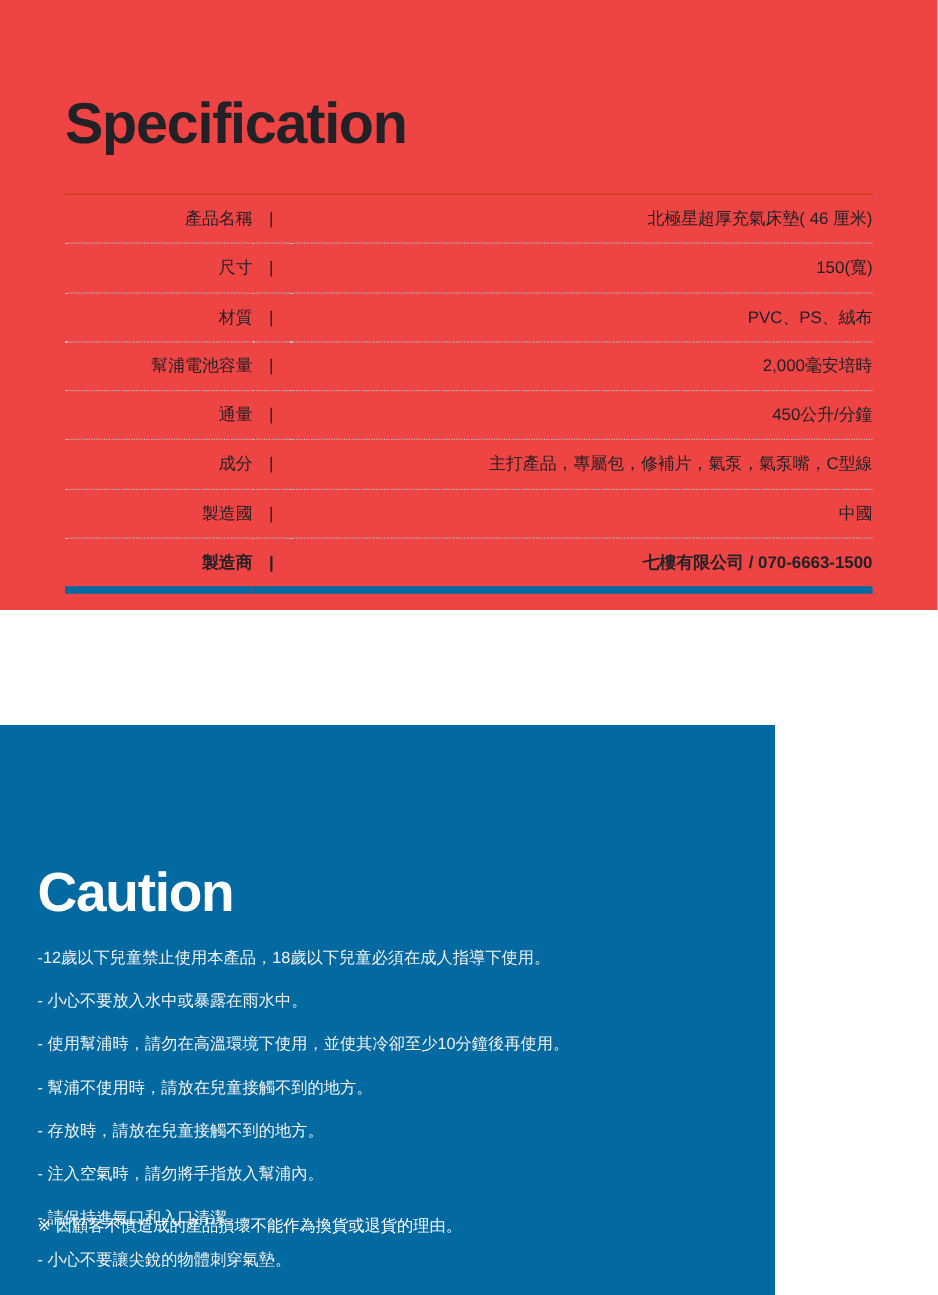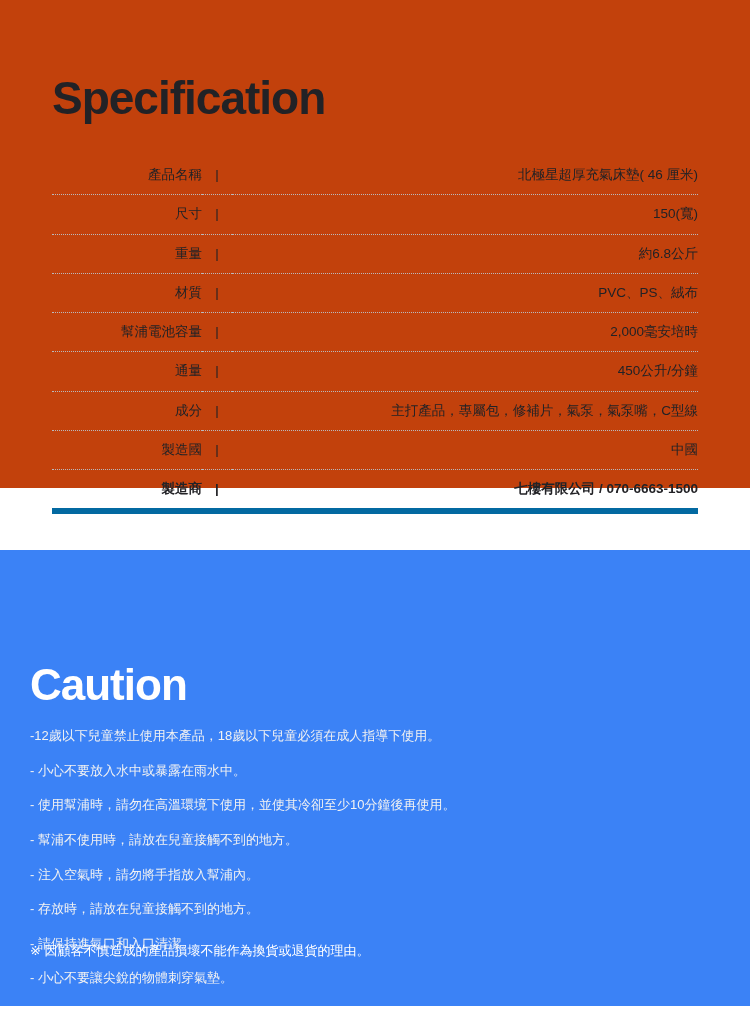--- a/index.html
+++ b/index.html
@@ -15,21 +15,21 @@
   }
   .page {
     position: relative;
     width: 750px;
     height: 1036px;
   }
 
   
   .spec-section {
     position: relative;
-    background: #c2410c;
+    background: #ef4444;
     padding: 0;
     height: 488px;
     box-sizing: border-box;
   }
   .spec-title {
     position: absolute;
     left: 52px;
     top: 44px;
     font-size: 46px;
     font-weight: bold;
@@ -73,24 +73,24 @@
     color: #5a5a60;
   }
   .spec-value {
     text-align: right;
   }
 
   
   .caution-section {
     position: absolute;
     left: 0;
-    top: 550px;
-    width: 750px;
+    top: 580px;
+    width: 620px;
     height: 456px;
-    background: #3b82f6;
+    background: #0369a1;
     color: #ffffff;
     box-sizing: border-box;
   }
   .caution-title {
     position: absolute;
     left: 30px;
     top: 84px;
     font-size: 44px;
     font-weight: bold;
     letter-spacing: -1px;
@@ -136,25 +136,20 @@
           <td class="spec-label">產品名稱</td>
           <td class="spec-sep">|</td>
           <td class="spec-value">北極星超厚充氣床墊( 46 厘米)</td>
         </tr>
         <tr>
           <td class="spec-label">尺寸</td>
           <td class="spec-sep">|</td>
           <td class="spec-value">150(寬)</td>
         </tr>
         <tr>
-          <td class="spec-label">重量</td>
-          <td class="spec-sep">|</td>
-          <td class="spec-value">約6.8公斤</td>
-        </tr>
-        <tr>
           <td class="spec-label">材質</td>
           <td class="spec-sep">|</td>
           <td class="spec-value">PVC、PS、絨布</td>
         </tr>
         <tr>
           <td class="spec-label">幫浦電池容量</td>
           <td class="spec-sep">|</td>
           <td class="spec-value">2,000毫安培時</td>
         </tr>
         <tr>
@@ -181,21 +176,21 @@
     </table>
   </section>
 
   <section class="caution-section">
     <h1 class="caution-title">Caution</h1>
     <ul class="caution-list">
       <li>-12歲以下兒童禁止使用本產品，18歲以下兒童必須在成人指導下使用。</li>
       <li>- 小心不要放入水中或暴露在雨水中。</li>
       <li>- 使用幫浦時，請勿在高溫環境下使用，並使其冷卻至少10分鐘後再使用。</li>
       <li>- 幫浦不使用時，請放在兒童接觸不到的地方。</li>
+      <li>- 存放時，請放在兒童接觸不到的地方。</li>
       <li>- 注入空氣時，請勿將手指放入幫浦內。</li>
-      <li>- 存放時，請放在兒童接觸不到的地方。</li>
       <li>- 請保持進氣口和入口清潔。</li>
       <li>- 小心不要讓尖銳的物體刺穿氣墊。</li>
     </ul>
     <div class="caution-note">※ 因顧客不慎造成的產品損壞不能作為換貨或退貨的理由。</div>
   </section>
 
 </div>
 
 </body></html>

